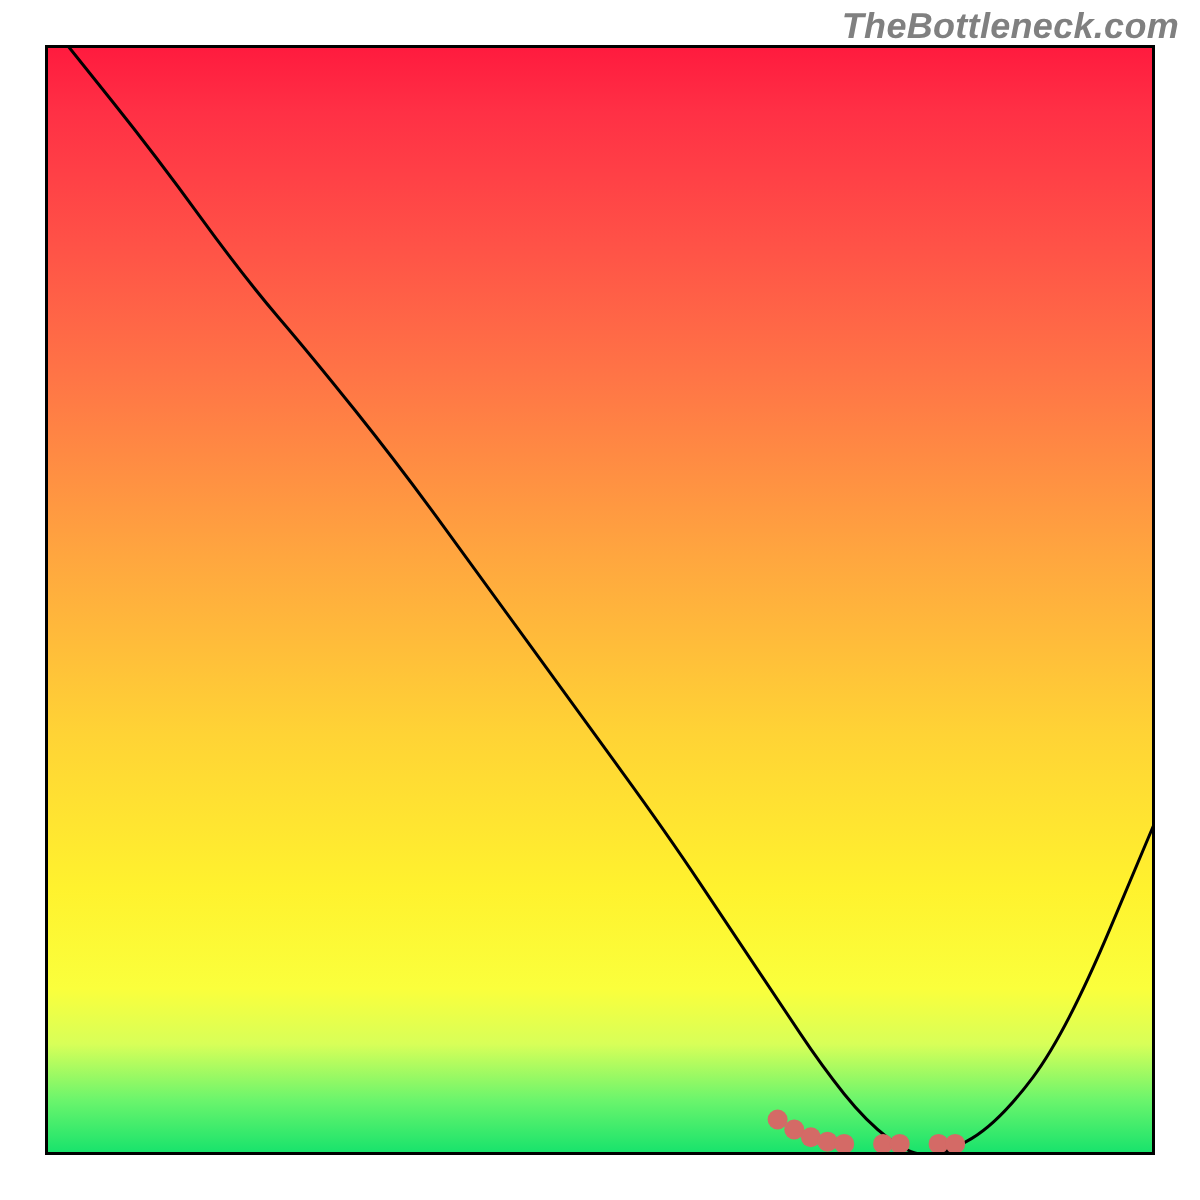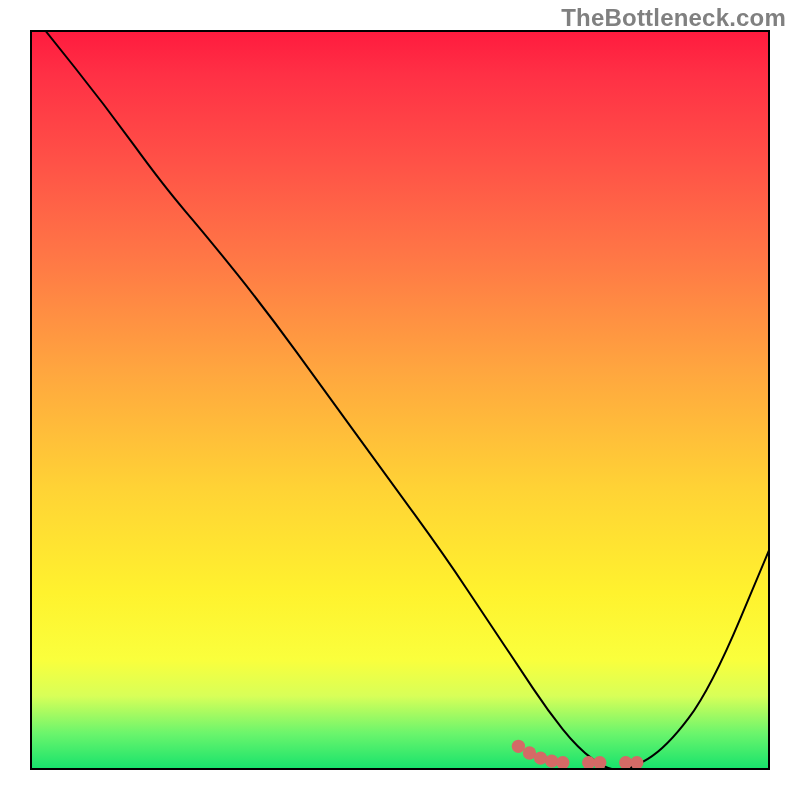--- a/index.html
+++ b/index.html
@@ -8,20 +8,21 @@
     width: 800px;
     height: 800px;
     background: #ffffff;
     font-family: Arial, Helvetica, sans-serif;
     overflow: hidden;
   }
   .canvas {
     position: relative;
     width: 800px;
     height: 572px;
+    font-style: italic;
   }
   .watermark {
     position: absolute;
     top: 4px;
     right: 14px;
     font-size: 24px;
     font-weight: 600;
     color: #808080;
     letter-spacing: 0.2px;
   }

